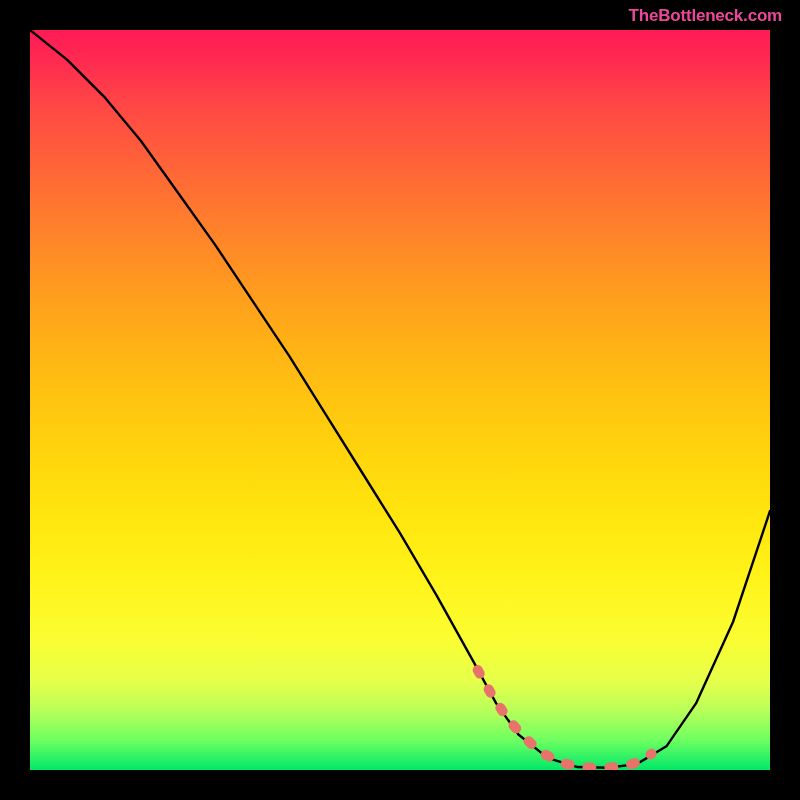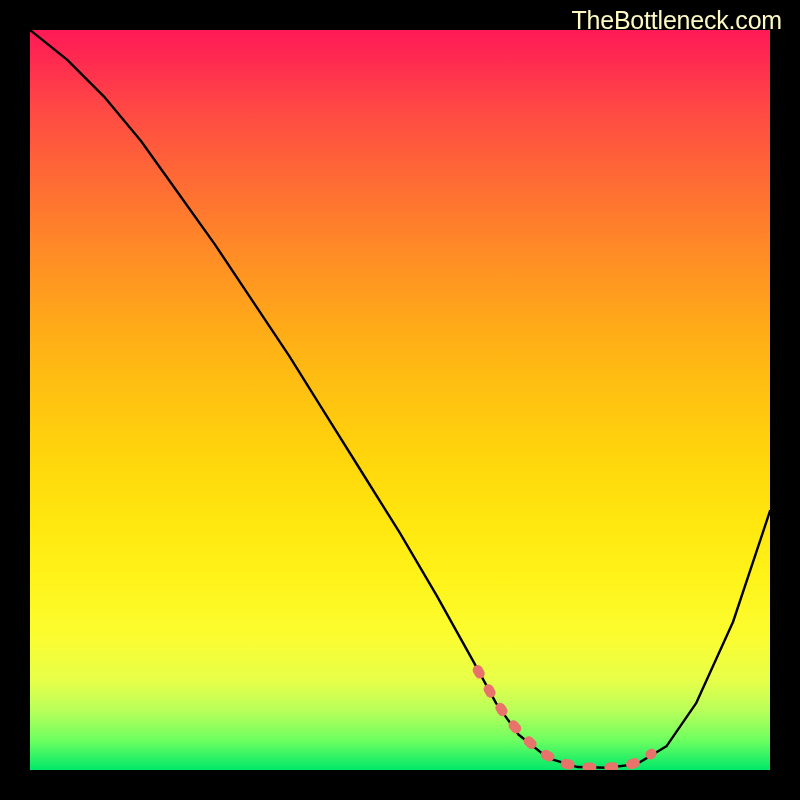--- a/index.html
+++ b/index.html
@@ -43,23 +43,23 @@
   svg.curve {
     position: absolute;
     inset: 0;
     width: 100%;
     height: 100%;
   }
   .watermark {
     position: absolute;
     top: 6px;
     right: 18px;
-    color: #fef9c3;
-    font-size: 25px;
-    font-weight: 400;
+    color: #ec4899;
+    font-size: 17px;
+    font-weight: 700;
     letter-spacing: -0.2px;
   }
 </style>
 </head>
 <body>
 
 <div class="plot-area">
   <div class="gradient-bg"></div>
   <svg class="curve" viewBox="0 0 740 740" preserveAspectRatio="none">
     <path id="main-curve" fill="none" stroke="#000" stroke-width="2.4" stroke-linecap="round" stroke-linejoin="round" d="M0.00 0.00 L37.00 29.60 L74.00 66.60 L111.00 111.00 L148.00 162.80 L185.00 214.60 L222.00 270.10 L259.00 325.60 L296.00 384.80 L333.00 444.00 L370.00 503.20 L407.00 566.10 L444.00 632.70 L466.20 673.40 L488.40 704.48 L518.00 728.16 L547.60 737.04 L577.20 737.78 L606.80 734.08 L636.40 716.32 L666.00 673.40 L703.00 592.00 L740.00 481.00"></path>

